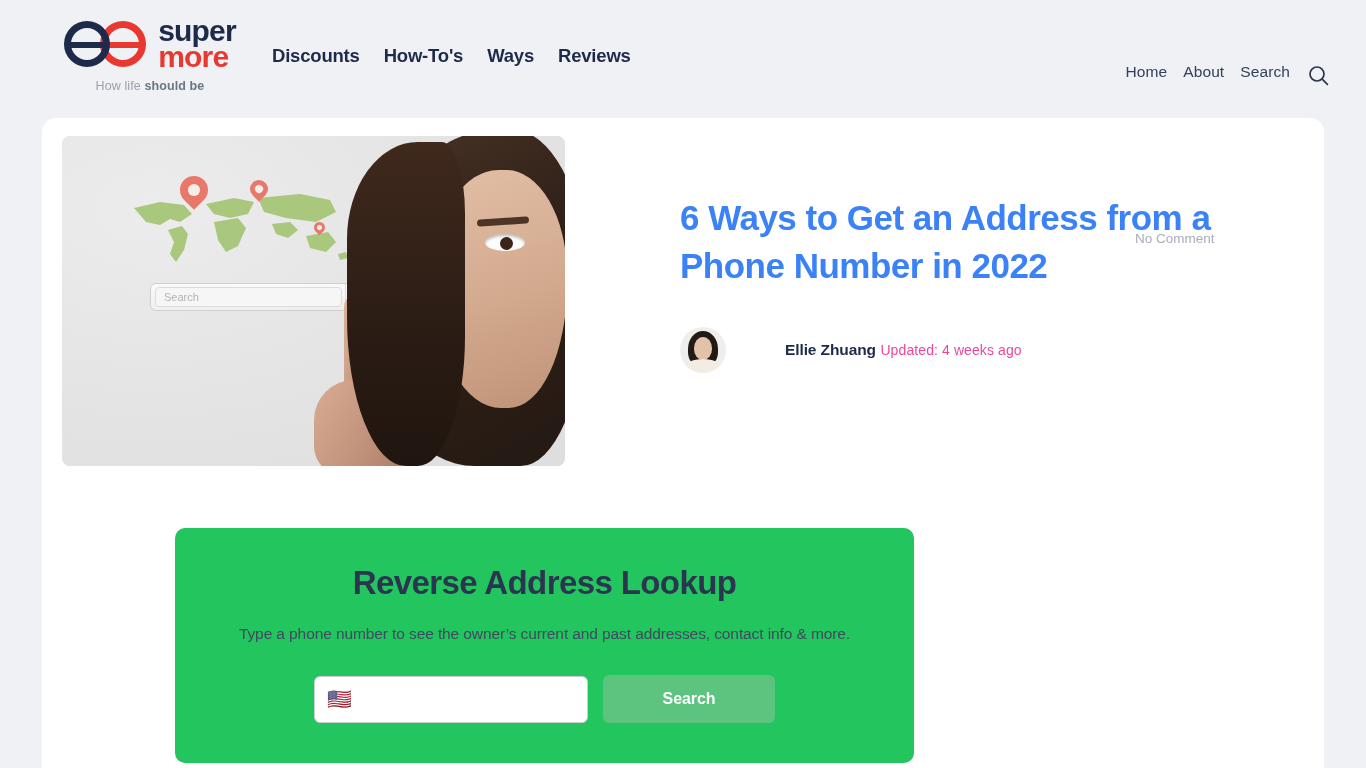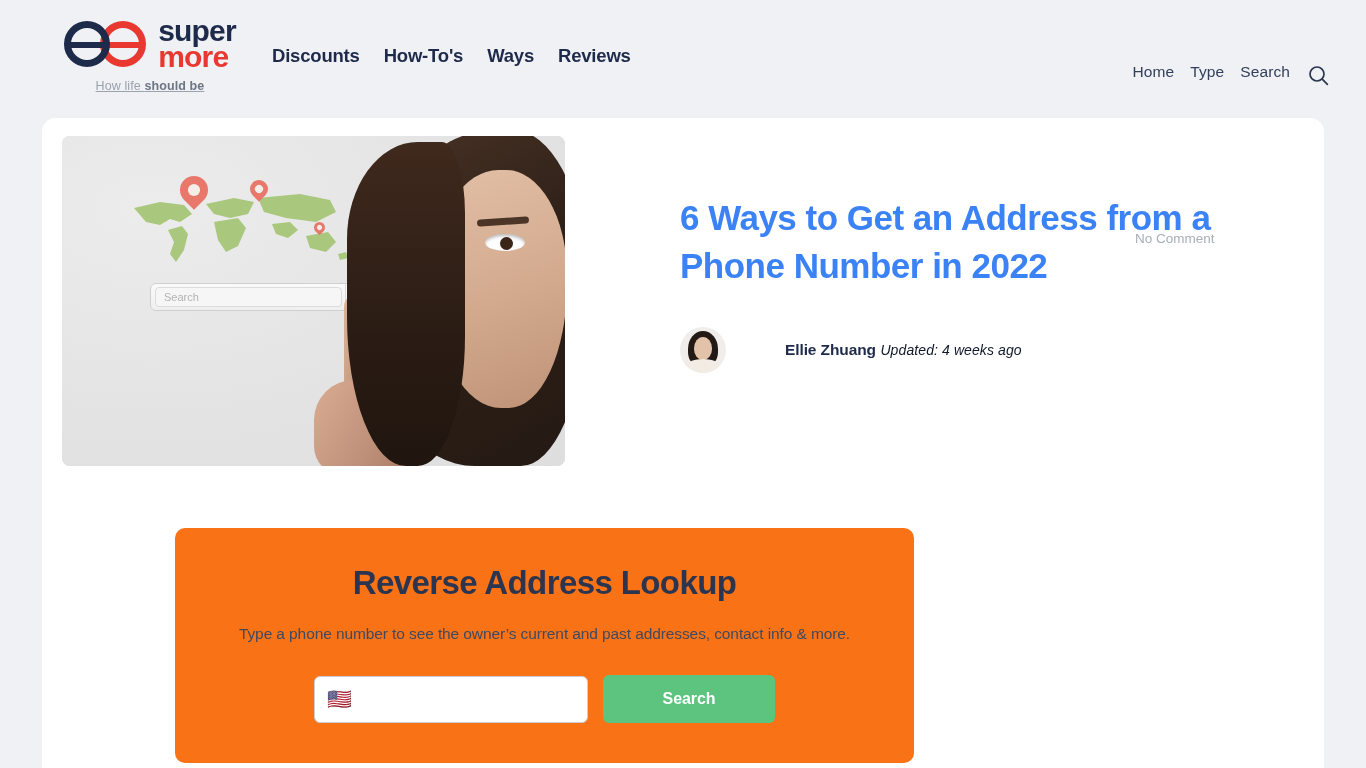--- a/index.html
+++ b/index.html
@@ -40,21 +40,21 @@
   .logo-word { line-height: 0.86; }
   .logo-word .w1 {
     display: block; font-size: 30px; font-weight: 700;
     color: #1e2a4a; letter-spacing: -0.8px;
   }
   .logo-word .w2 {
     display: block; font-size: 30px; font-weight: 700;
     color: #e8382f; letter-spacing: -0.8px;
   }
   .tagline {
-    margin-top: 9px; font-size: 12.5px; color: #9aa2ae; letter-spacing: 0.1px; text-decoration: underline;
+    margin-top: 9px; font-size: 12.5px; color: #9aa2ae; letter-spacing: 0.1px;
   }
   .tagline b { color: #6d7683; font-weight: 700; }
 
   .nav-main {
     position: absolute; left: 272px; top: 45px;
     display: flex; gap: 24px;
   }
   .nav-main a {
     font-size: 18.5px; font-weight: 700; color: #1e2a4a;
     text-decoration: none; letter-spacing: -0.2px;
@@ -189,32 +189,32 @@
   }
   .av-body {
     position: absolute; left: 4px; bottom: -4px; width: 38px; height: 18px;
     background: #f2ece4; border-radius: 50% 50% 0 0;
   }
   .byline-text { margin-left: 18px; }
   .author-name {
     font-size: 15.5px; font-weight: 700; color: #1e2a4a; letter-spacing: -0.1px; margin-left: 41px;
   }
   .updated {
-    margin-top: 8px; font-size: 14px; color: #0f172a; letter-spacing: 0.1px; font-style: italic;
+    margin-top: 8px; font-size: 14px; color: #ec4899; letter-spacing: 0.1px;
   }
   .no-comment {
     position: absolute; left: 455px; top: 37px;
     font-size: 13.5px; color: #a9aeb7;
   }
 
   
   .lookup {
     position: absolute; left: 133px; top: 410px;
     width: 739px; height: 235px;
-    background: #f97316; border-radius: 10px;
+    background: #22c55e; border-radius: 10px;
     text-align: center;
   }
   .lookup h2 {
     margin-top: 36px; font-size: 33px; font-weight: 700;
     color: #2b3550; letter-spacing: -0.6px;
   }
   .lookup p {
     margin-top: 23px; font-size: 15.5px; color: #3f4a60; letter-spacing: -0.1px;
   }
   .lookup-form {
@@ -264,21 +264,21 @@
 
   <nav class="nav-main">
     <a href="#">Discounts</a>
     <a href="#">How-To's</a>
     <a href="#">Ways</a>
     <a href="#">Reviews</a>
   </nav>
 
   <nav class="nav-right">
     <a href="#">Home</a>
-    <a href="#">Type</a>
+    <a href="#">About</a>
     <a href="#">Search</a>
     <button class="search-btn">
       <svg width="21" height="21" viewBox="0 0 21 21">
         <circle cx="9" cy="9" r="7" fill="none" stroke="#2b3550" stroke-width="1.7"></circle>
         <line x1="14.2" y1="14.2" x2="19.4" y2="19.4" stroke="#2b3550" stroke-width="1.7" stroke-linecap="round"></line>
       </svg>
     </button>
   </nav>
 </header>
 

